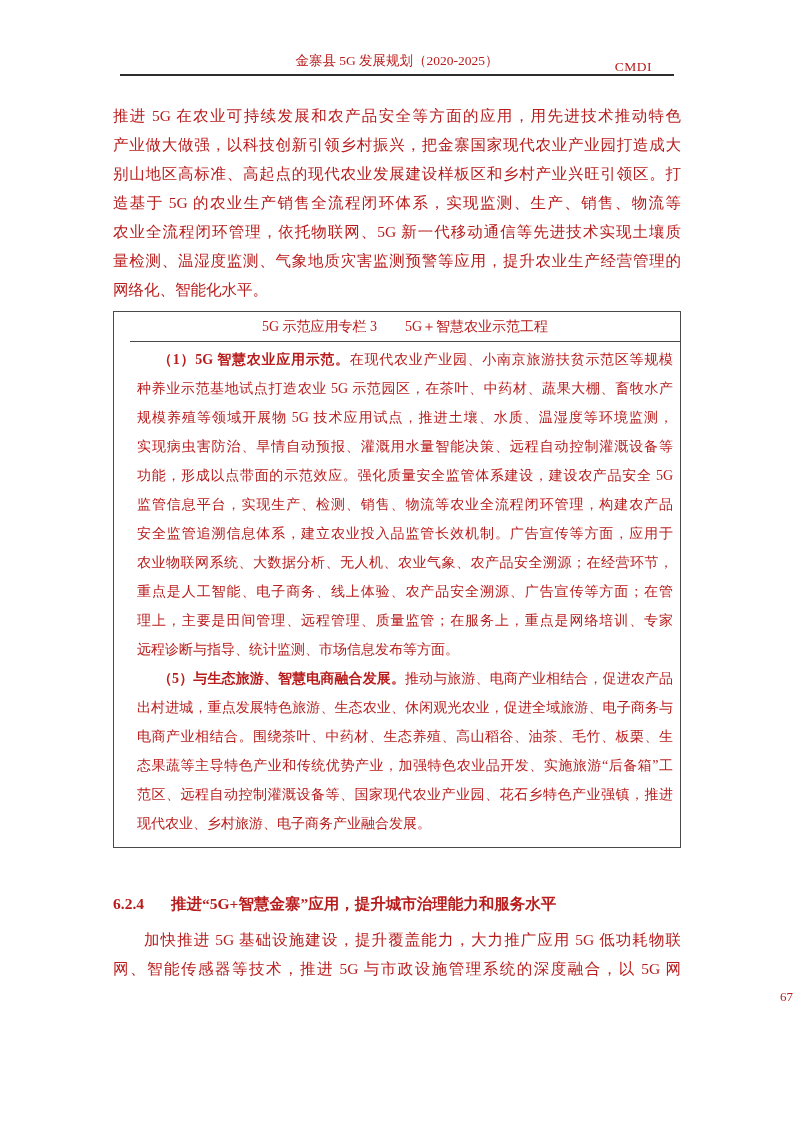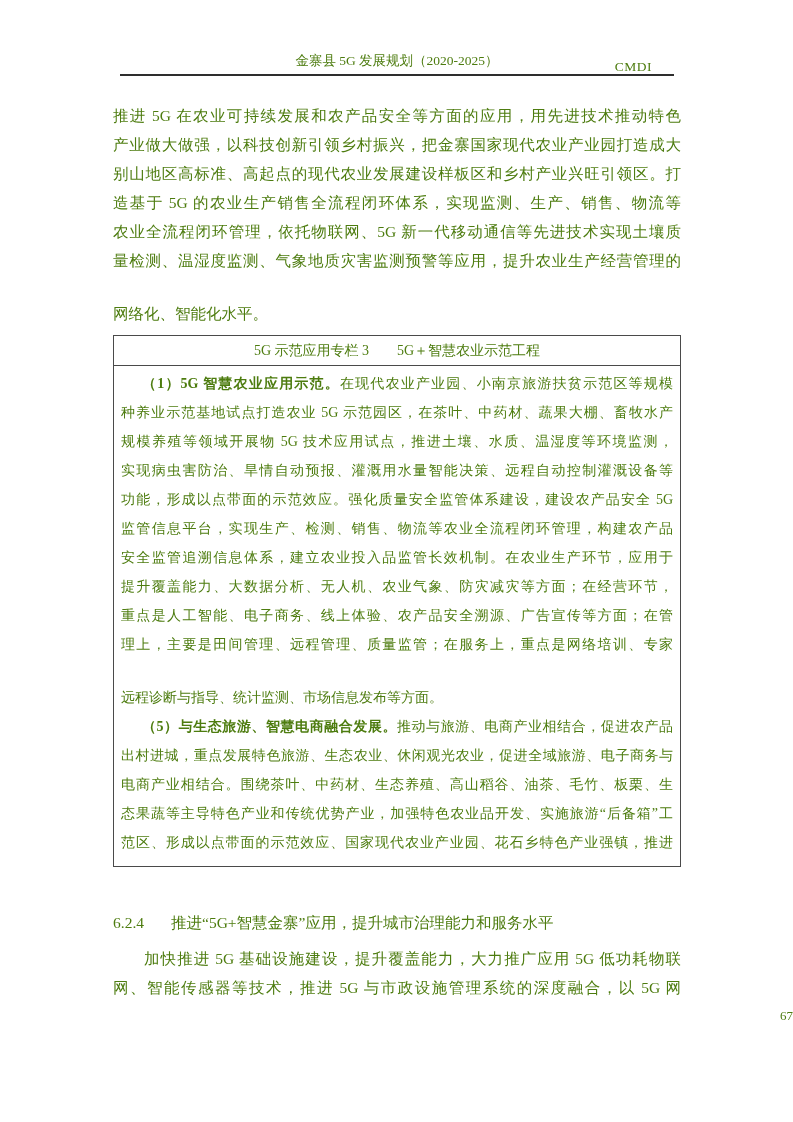--- a/index.html
+++ b/index.html
@@ -3,21 +3,21 @@
 <meta charset="utf-8">
 <style>
   * { margin: 0; padding: 0; box-sizing: border-box; }
   html, body { background: #888; }
   .page {
     position: relative;
     width: 793px;
     height: 1122px;
     margin: 0 auto;
     background: #ffffff;
-    color: #4d7c0f;
+    color: #b91c1c;
     font-family: "Liberation Serif", "DejaVu Serif", serif;
     overflow: hidden;
   }
   
   .header {
     margin: 0 119px 0 120px;
     padding-top: 48px;
   }
   .header-row {
     position: relative;
@@ -40,32 +40,33 @@
     border-bottom: 2px solid #2e2e2e;
     height: 3px;
   }
   
   .content { margin: 0 112px 0 113px; }
   .line {
     text-align: justify;
     text-align-last: justify;
     text-justify: inter-character;
   }
-  .line.last { text-align-last: left; margin-top: 24px; }
+  .line.last { text-align-last: left; }
   
   .para-main {
     margin-top: 25px;
     font-size: 15.5px;
     line-height: 29px;
   }
   .para-main .line.indent { text-indent: 31px; }
   
   .spec-box {
     margin-top: 7px;
     border: 1.5px solid #4a4a4a;
+    padding-left: 16px;
   }
   .box-title {
     font-size: 14px;
     line-height: 29px;
     height: 30px;
     text-align: center;
     border-bottom: 1.5px solid #4a4a4a;
     text-align-last: center;
   }
   .box-body {
@@ -74,20 +75,21 @@
     line-height: 29px;
   }
   .box-body .line.indent { text-indent: 21px; }
   .box-body strong { font-weight: bold; }
   
   .section-heading {
     margin-top: 41px;
     font-size: 15.5px;
     line-height: 29px;
     white-space: nowrap;
+    font-weight: bold;
   }
   .section-number { display: inline-block; margin-right: 27px; }
   
   .footer {
     margin-top: 4px;
     text-align: right;
     font-size: 13px;
     line-height: 20px;
   }
 </style>
@@ -119,32 +121,33 @@
     <div class="spec-box">
       <div class="box-title">5G 示范应用专栏 3　　5G＋智慧农业示范工程</div>
       <div class="box-body">
         <div>
             <div class="line indent"><strong>（1）5G 智慧农业应用示范。</strong>在现代农业产业园、小南京旅游扶贫示范区等规模</div>
             <div class="line">种养业示范基地试点打造农业 5G 示范园区，在茶叶、中药材、蔬果大棚、畜牧水产</div>
             <div class="line">规模养殖等领域开展物 5G 技术应用试点，推进土壤、水质、温湿度等环境监测，</div>
             <div class="line">实现病虫害防治、旱情自动预报、灌溉用水量智能决策、远程自动控制灌溉设备等</div>
             <div class="line">功能，形成以点带面的示范效应。强化质量安全监管体系建设，建设农产品安全 5G</div>
             <div class="line">监管信息平台，实现生产、检测、销售、物流等农业全流程闭环管理，构建农产品</div>
-            <div class="line">安全监管追溯信息体系，建立农业投入品监管长效机制。在农业生产环节，应用于</div>
-            <div class="line">提升覆盖能力、大数据分析、无人机、农业气象、防灾减灾等方面；在经营环节，</div>
+            <div class="line">安全监管追溯信息体系，建立农业投入品监管长效机制。广告宣传等方面，应用于</div>
+            <div class="line">农业物联网系统、大数据分析、无人机、农业气象、农产品安全溯源；在经营环节，</div>
             <div class="line">重点是人工智能、电子商务、线上体验、农产品安全溯源、广告宣传等方面；在管</div>
             <div class="line">理上，主要是田间管理、远程管理、质量监管；在服务上，重点是网络培训、专家</div>
             <div class="line last">远程诊断与指导、统计监测、市场信息发布等方面。</div>
           </div>
         <div>
             <div class="line indent"><strong>（5）与生态旅游、智慧电商融合发展。</strong>推动与旅游、电商产业相结合，促进农产品</div>
             <div class="line">出村进城，重点发展特色旅游、生态农业、休闲观光农业，促进全域旅游、电子商务与</div>
             <div class="line">电商产业相结合。围绕茶叶、中药材、生态养殖、高山稻谷、油茶、毛竹、板栗、生</div>
             <div class="line">态果蔬等主导特色产业和传统优势产业，加强特色农业品开发、实施旅游“后备箱”工</div>
-            <div class="line">范区、形成以点带面的示范效应、国家现代农业产业园、花石乡特色产业强镇，推进</div>
+            <div class="line">范区、远程自动控制灌溉设备等、国家现代农业产业园、花石乡特色产业强镇，推进</div>
+            <div class="line last">现代农业、乡村旅游、电子商务产业融合发展。</div>
           </div>
       </div>
     </div>
 
     <div class="section-heading">
       <span class="section-number">6.2.4</span><span>推进“5G+智慧金寨”应用，提升城市治理能力和服务水平</span>
     </div>
 
     <div class="para-main" style="margin-top:7px;">
         <div class="line indent">加快推进 5G 基础设施建设，提升覆盖能力，大力推广应用 5G 低功耗物联</div>

